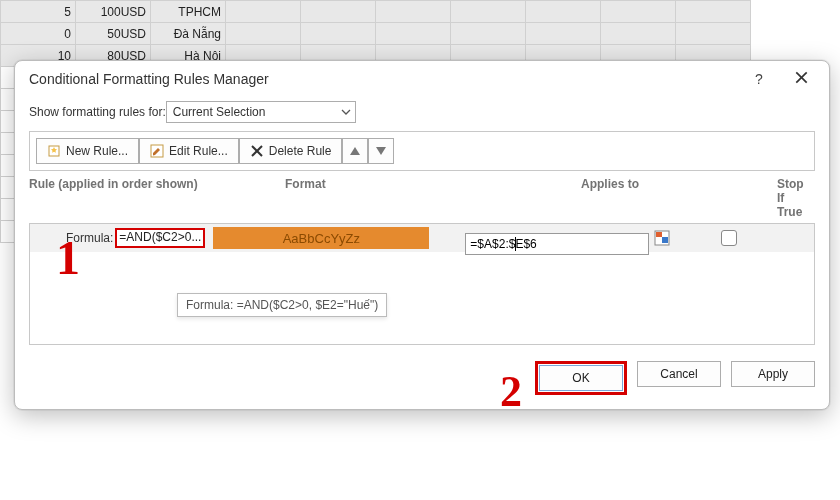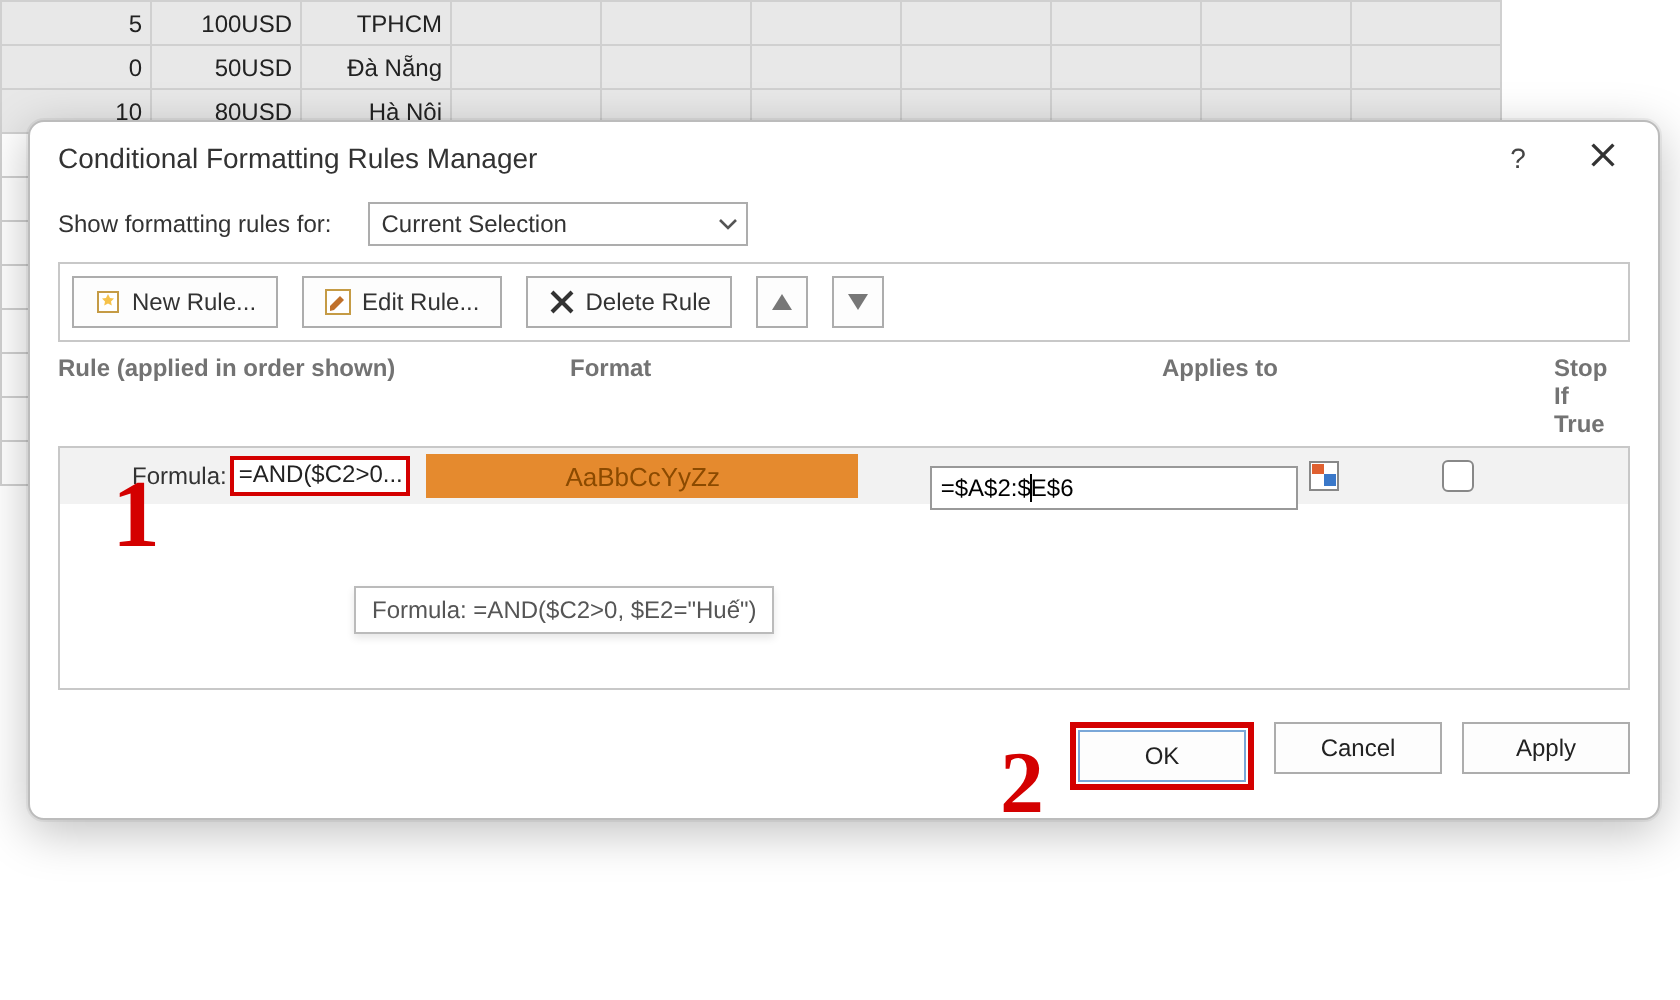--- a/index.html
+++ b/index.html
@@ -15,26 +15,26 @@
   .sheet .colA { width: 46px; text-align: right; }
 
   
   .dialog { position: absolute; left: 14px; top: 60px; width: 816px; height: 350px; background: #fff; border: 1px solid #bcbcbc; border-radius: 8px; box-shadow: 0 6px 24px rgba(0,0,0,.25), 0 0 0 1px rgba(0,0,0,.05); display: flex; flex-direction: column; }
   .titlebar { display: flex; align-items: center; padding: 10px 14px 0 14px; }
   .title { flex: 1; font-size: 14px; color: #333; }
   .titlebtns { display: flex; gap: 14px; }
   .titlebtns span { width: 28px; text-align: center; font-size: 14px; color: #444; cursor: default; }
   .titlebtns .x svg { width: 13px; height: 13px; }
 
-  .row-show { display: flex; align-items: center; gap: 18px; padding: 14px 14px 8px 14px; color: #333; }
+  .row-show { display: flex; align-items: center; gap: 0; padding: 14px 14px 8px 14px; color: #333; }
   .combo { position: relative; width: 190px; height: 22px; border: 1px solid #adadad; background: #fff; display: flex; align-items: center; padding: 0 18px 0 6px; color: #333; }
   .combo .chev { position: absolute; right: 4px; top: 4px; }
   .chev svg { width: 10px; height: 10px; }
 
-  .toolbar-wrap { margin: 0 14px; border: 1px solid #c8c8c8; padding: 6px; display: flex; gap: 12px; align-items: center; }
+  .toolbar-wrap { margin: 0 14px; border: 1px solid #c8c8c8; padding: 6px; display: flex; align-items: center; }
   .btn { height: 26px; border: 1px solid #adadad; background: #fdfdfd; display: inline-flex; align-items: center; gap: 5px; padding: 0 10px; color: #333; }
   .btn .ic { width: 14px; height: 14px; display: inline-block; }
   .btn.sq { width: 26px; justify-content: center; padding: 0; }
   .tri-up, .tri-dn { width: 0; height: 0; border-left: 5px solid transparent; border-right: 5px solid transparent; }
   .tri-up { border-bottom: 8px solid #777; }
   .tri-dn { border-top: 8px solid #777; }
 
   .grid-head { display: flex; padding: 6px 18px 4px 14px; color: #737373; font-size: 12px; font-weight: bold; }
   .col-rule { width: 256px; }
   .col-fmt  { width: 296px; }

